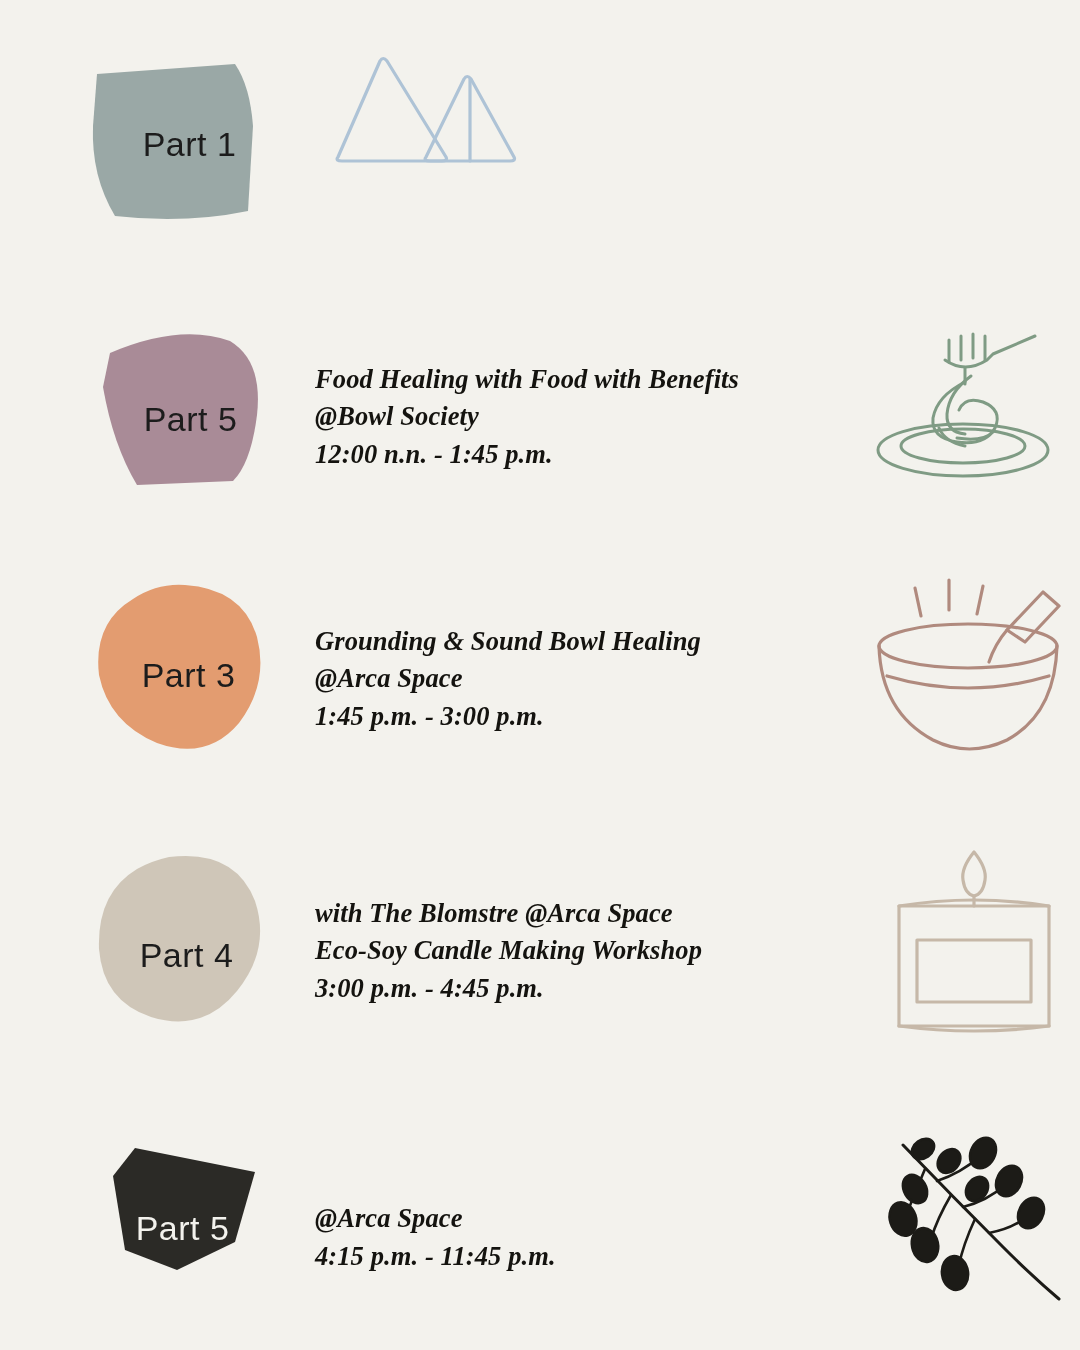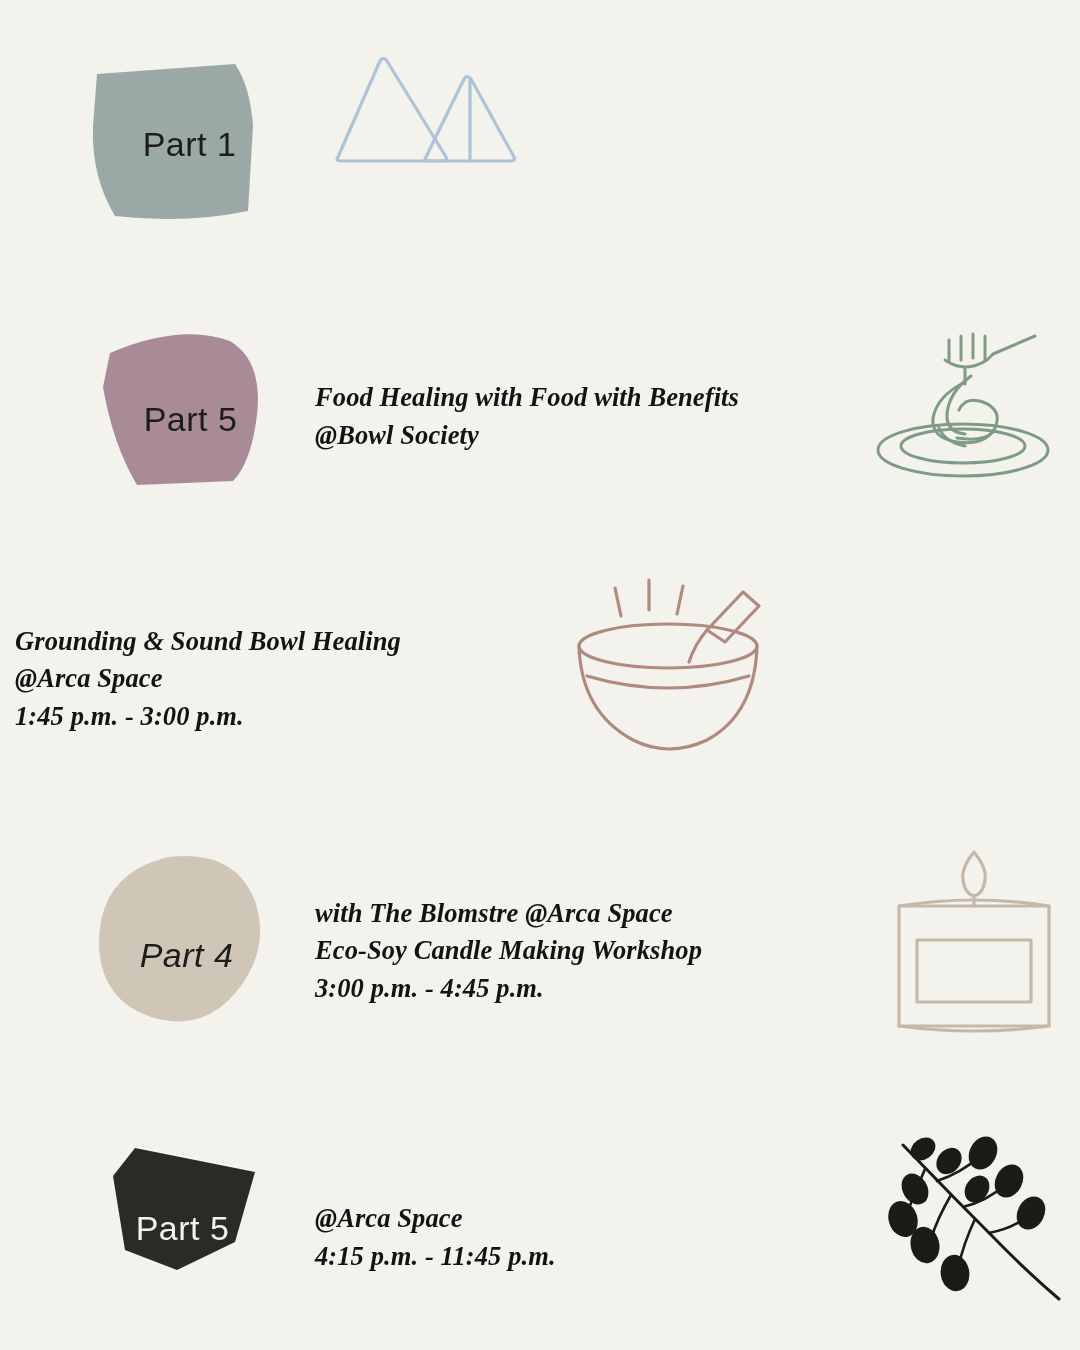--- a/index.html
+++ b/index.html
@@ -52,21 +52,21 @@
     font-family: "Liberation Sans", sans-serif;
     font-size: 34px;
     letter-spacing: 0.5px;
     color: #1c1c1c;
     z-index: 2;
   }
   .badge-label.on-dark { color: #f3f2ed; }
   .b1 .badge-label { transform: translate(-3px, -6px); }
   .b2 .badge-label { transform: translate(-2px, 4px); }
   .b3 .badge-label { transform: translate(-4px, 0px); }
-  .b4 .badge-label { transform: translate(-6px, 10px); font-style: italic; }
+  .b4 .badge-label { transform: translate(-6px, 10px); }
   .b5 .badge-label { transform: translate(-10px, 18px); }
 
   
   .text-block {
     flex: 0 0 auto;
     width: 520px;
     margin-left: 15px;
     font-family: "Liberation Serif", serif;
     font-style: italic;
     font-weight: bold;
@@ -122,20 +122,21 @@
   <div class="row row-2 r2">
     <div class="badge-wrap b2">
       <svg class="blob" viewBox="0 0 215 200">
         <path d="M25 38 Q95 8 145 26 Q178 46 172 100 Q166 148 148 166 L52 170 Q28 130 18 72 Z" fill="#a98b97"></path>
       </svg>
       <span class="badge-label">Part 5</span>
     </div>
     <div class="text-block">
       <span class="line">Food Healing with Food with Benefits</span>
       <span class="line">@Bowl Society</span>
+      <span class="line">12:00 n.n. - 1:45 p.m.</span>
     </div>
     <div class="art">
       <svg viewBox="0 0 230 210" width="230" height="210">
         <g fill="none" stroke="#7f9b84" stroke-width="3" stroke-linecap="round" stroke-linejoin="round">
 
           <ellipse cx="110" cy="140" rx="85" ry="26"></ellipse>
           <ellipse cx="110" cy="136" rx="62" ry="17"></ellipse>
 
           <path d="M96 30 L96 52 M108 26 L108 50 M120 24 L120 48 M132 26 L132 50"></path>
           <path d="M92 50 Q112 64 134 50 L140 44 L182 26"></path>
@@ -144,20 +145,26 @@
           <path d="M112 72 Q84 86 80 108 Q78 128 104 132 Q132 136 142 118 Q150 100 130 92 Q112 86 106 100"></path>
           <path d="M118 66 Q96 82 94 104 Q93 122 112 124"></path>
           <path d="M104 128 Q130 132 140 122"></path>
           <path d="M86 118 Q92 132 112 136"></path>
         </g>
       </svg>
     </div>
   </div>
 
   <div class="row row-3 r3">
+    <div class="badge-wrap b3">
+      <svg class="blob" viewBox="0 0 215 200">
+        <path d="M100 10 Q158 14 172 62 Q184 108 154 148 Q122 186 72 168 Q24 148 14 100 Q8 48 48 24 Q72 8 100 10 Z" fill="#e39c70"></path>
+      </svg>
+      <span class="badge-label">Part 3</span>
+    </div>
     <div class="text-block">
       <span class="line">Grounding &amp; Sound Bowl Healing</span>
       <span class="line">@Arca Space</span>
       <span class="line">1:45 p.m. - 3:00 p.m.</span>
     </div>
     <div class="art">
       <svg viewBox="0 0 230 210" width="230" height="210">
         <g fill="none" stroke="#b08a7e" stroke-width="3.2" stroke-linecap="round" stroke-linejoin="round">
 
           <path d="M22 74 Q24 140 76 168 Q112 186 150 168 Q198 142 200 74"></path>

